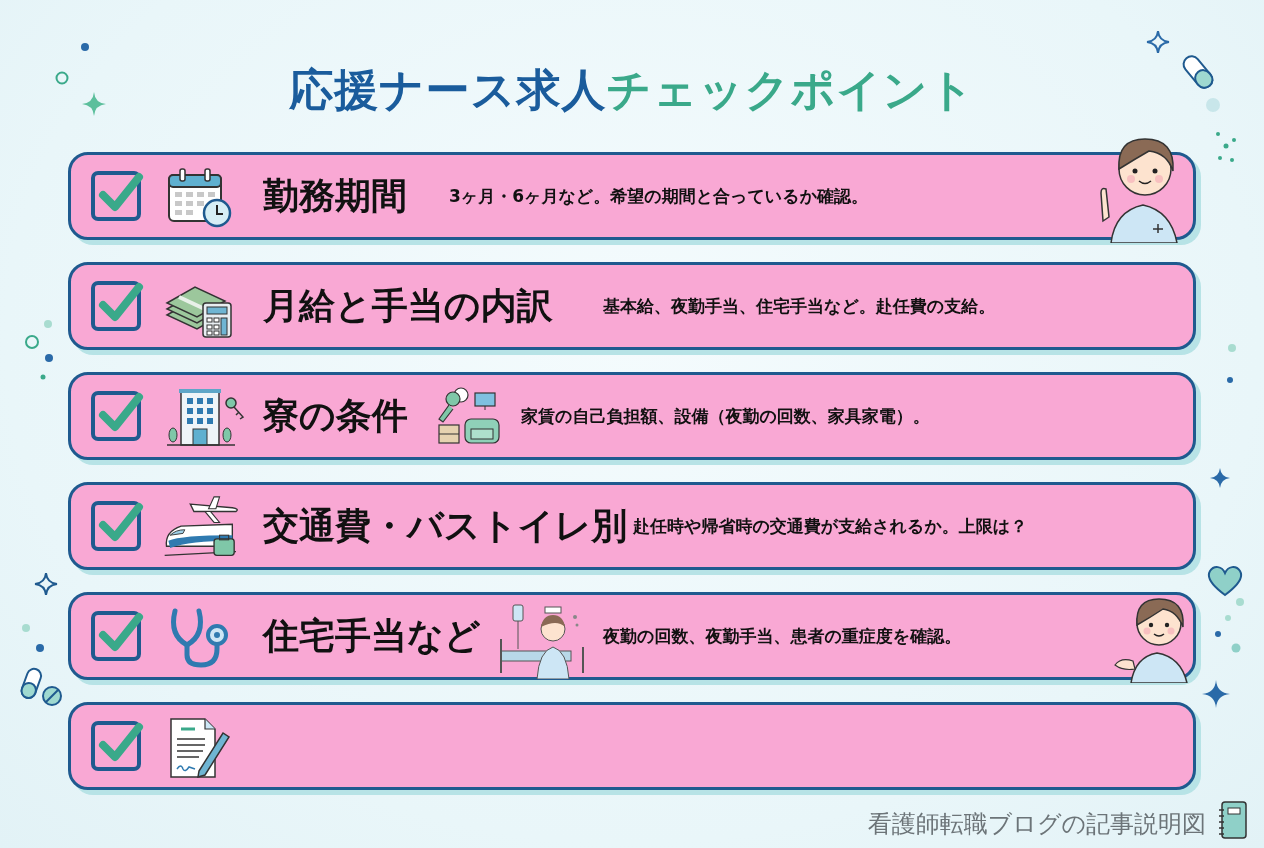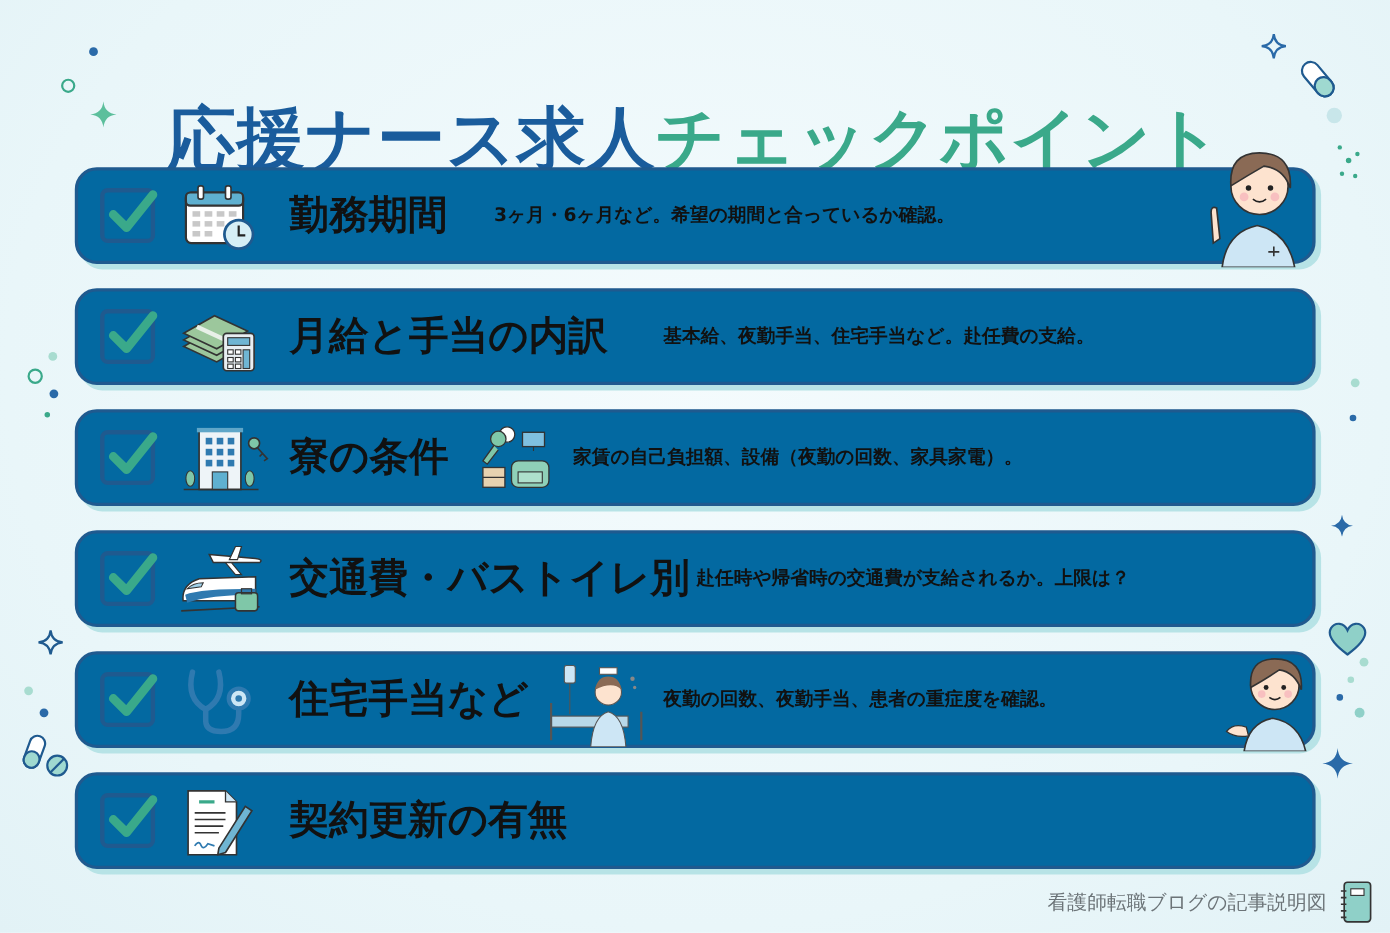--- a/index.html
+++ b/index.html
@@ -3,46 +3,46 @@
 <meta charset="utf-8">
 <style>
   html, body { margin:0; padding:0; }
   body {
     width:1264px; height:848px; overflow:hidden; position:relative;
     background: radial-gradient(ellipse at 50% 40%, #f4fbfd 0%, #e9f6f9 70%, #e2f2f6 100%);
     font-family: "DejaVu Sans", "Liberation Sans", sans-serif;
   }
   .title {
     position:absolute; left:0; right:0; top:48px; text-align:center;
-    font-size:62px; font-weight:bold; letter-spacing:1px; line-height:84px;margin-top:36px;
+    font-size:44px; font-weight:bold; letter-spacing:1px; line-height:84px;
   }
   .title .t1 { color:#1a5c9c; }
   .title .t2 { color:#3aa98a; }
   .row {
     position:absolute; left:68px; width:1128px; height:88px;
-    background:#0369a1; border:3px solid #1f5a8f; border-radius:20px;
+    background:#f9a8d4; border:3px solid #1f5a8f; border-radius:20px;
     box-shadow: 5px 5px 0 #b7e3e6;
     box-sizing:border-box;
   }
   .check {
     position:absolute; left:20px; top:16px; width:50px; height:50px;
     border:4px solid #1f5a8f; border-radius:7px; box-sizing:border-box;
   }
   .check svg { position:absolute; left:2px; top:-10px; }
   .ico { position:absolute; left:94px; top:10px; width:70px; height:64px; }
   .label {
     position:absolute; top:0; height:82px; line-height:82px;
     font-size:36px; font-weight:bold; color:#111;
   }
   .desc {
     position:absolute; top:0; height:82px; line-height:82px;
     font-size:17px; font-weight:bold; color:#111; white-space:nowrap;
   }
   .footer {
-    position:absolute; right:58px; top:808px; font-size:18px; color:#6c7478;
+    position:absolute; right:58px; top:808px; font-size:24px; color:#6c7478;
   }
   .notebook { position:absolute; right:16px; top:800px; }
   .deco { position:absolute; }
 </style>
 </head>
 <body>
 
 <svg class="deco" style="left:80px;top:42px" width="10" height="10">
     <circle cx="5" cy="5" r="4" fill="#2a6aa8"></circle>
   </svg>
@@ -300,21 +300,20 @@
     <line x1="16" y1="14" x2="30" y2="14" stroke="#3aa98a" stroke-width="3"></line>
     <g stroke="#333" stroke-width="1.5">
         <line x1="12" y1="24" x2="40" y2="24"></line>
         <line x1="12" y1="30" x2="40" y2="30"></line>
         <line x1="12" y1="36" x2="38" y2="36"></line>
         <line x1="12" y1="42" x2="34" y2="42"></line>
       </g>
     <path d="M12 54 Q16 48 18 54 Q20 58 24 52 L30 54" fill="none" stroke="#2f7ab0" stroke-width="1.5"></path>
     <path d="M34 56 L58 18 L64 22 L40 60 L33 62Z" fill="#6fb5d3" stroke="#333" stroke-width="1.5"></path>
   </svg>
-  <div class="label" style="left:192px">契約更新の有無</div>
 </div>
 
 <div class="footer">看護師転職ブログの記事説明図</div>
 <svg class="notebook" width="30" height="40">
   <rect x="4" y="2" width="24" height="36" rx="3" fill="#8fd0c8" stroke="#333" stroke-width="1.5"></rect>
   <rect x="10" y="8" width="12" height="6" fill="#fff" stroke="#333"></rect>
   <g stroke="#333" stroke-width="1.5">
       <line x1="1" y1="10" x2="6" y2="10"></line>
       <line x1="1" y1="16" x2="6" y2="16"></line>
       <line x1="1" y1="22" x2="6" y2="22"></line>

